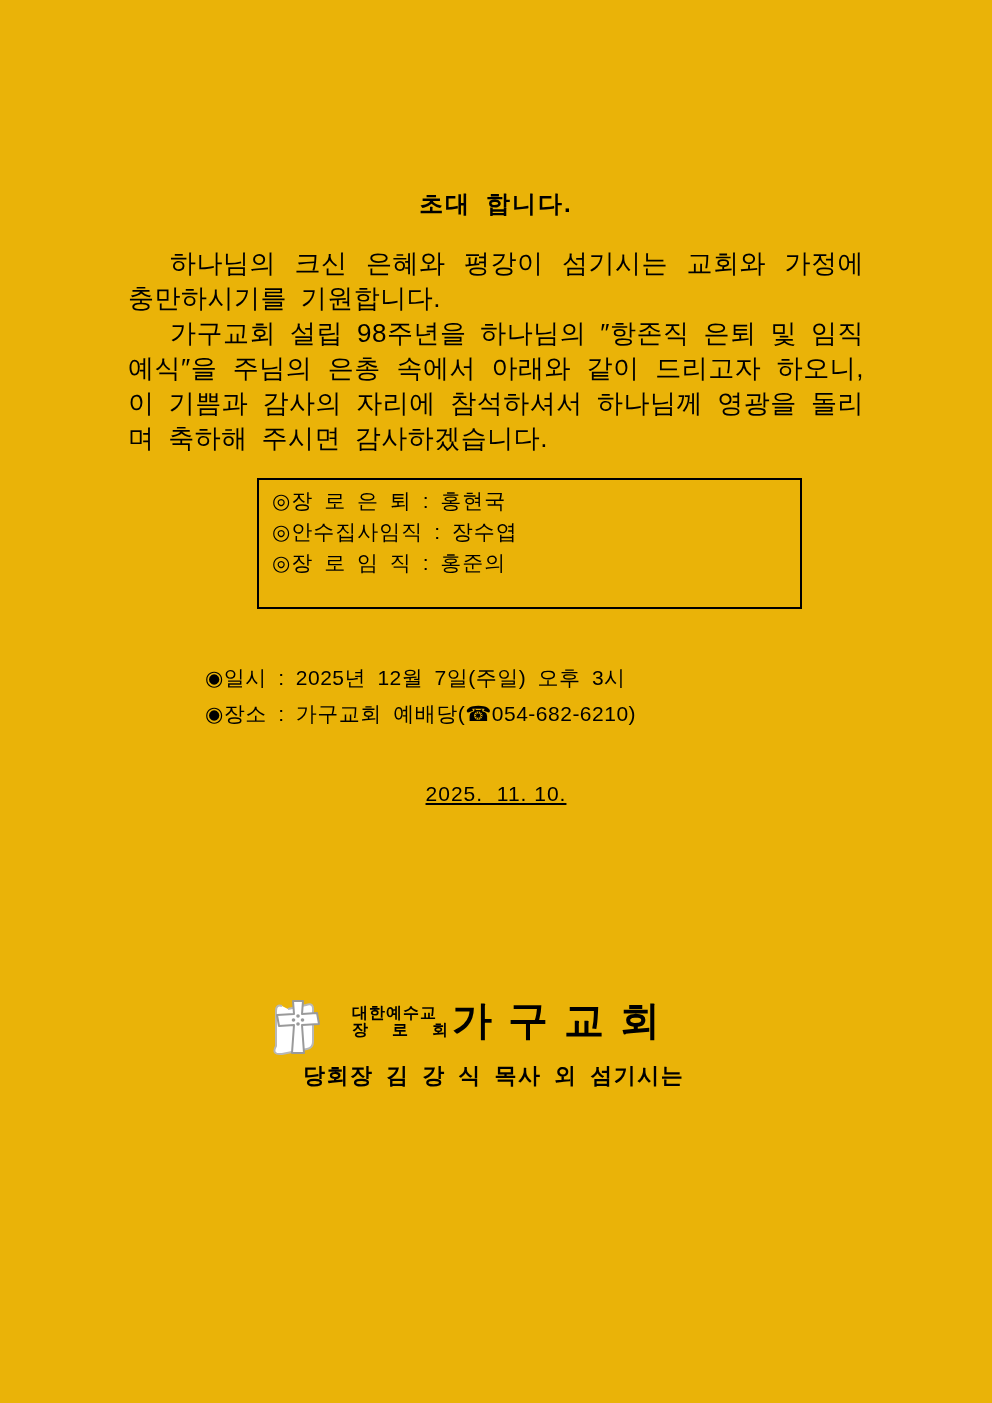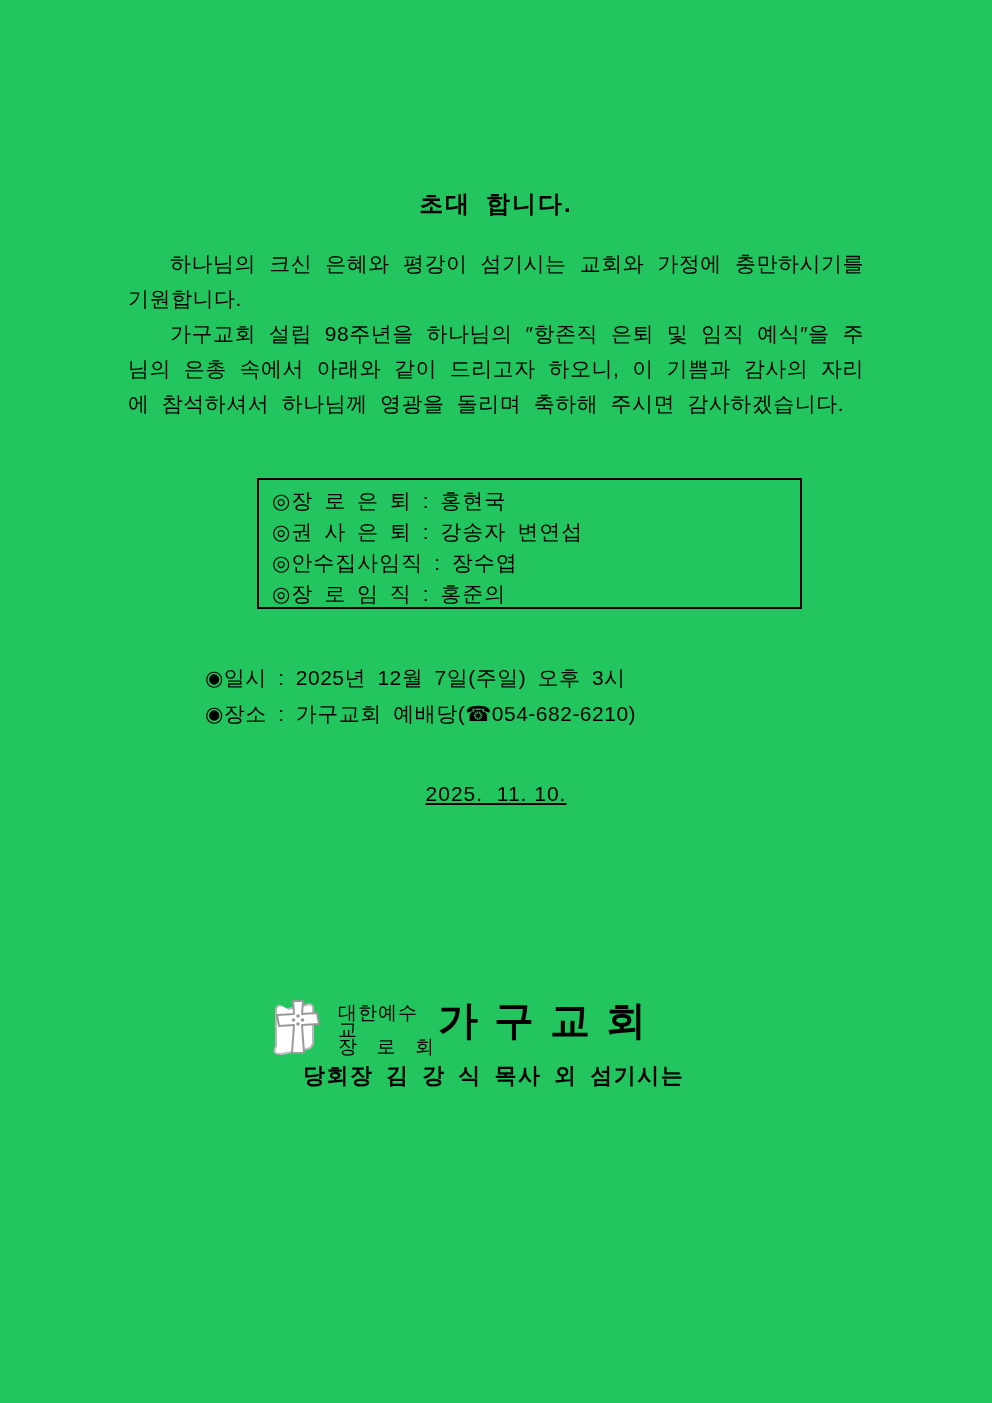--- a/index.html
+++ b/index.html
@@ -4,42 +4,42 @@
 <style>
   html, body {
     margin: 0;
     padding: 0;
     background: #ffffff;
   }
   .page {
     position: relative;
     width: 992px;
     height: 1403px;
-    background: #22c55e;
+    background: #eab308;
     color: #000000;
     font-family: "Liberation Sans", "DejaVu Sans", sans-serif;
     overflow: hidden;
   }
   .title {
     position: absolute;
     top: 188px;
     left: 0;
     width: 100%;
     text-align: center;
     font-size: 24px;
     font-weight: bold;
     letter-spacing: 2px;
     word-spacing: 6px;
   }
   .body-block {
     position: absolute;
     left: 128px;
     top: 246px;
     width: 736px;
-    font-size: 21px;
+    font-size: 26px;
     line-height: 35px;
     text-align: justify;
     word-break: break-all;
   }
   .para {
     margin: 0;
     text-indent: 42px;
     word-spacing: 6px;
     letter-spacing: 0.5px;
   }
@@ -89,24 +89,24 @@
     top: 997px;
     display: flex;
     align-items: flex-start;
   }
   .cross-logo {
     width: 74px;
     height: 62px;
     flex: 0 0 auto;
   }
   .denom {
-    margin-left: 2px;
+    margin-left: 16px;
     margin-top: 7px;
-    font-weight: normal;
-    font-size: 19px;
+    font-weight: bold;
+    font-size: 16px;
     line-height: 17px;
     width: 96px;
     flex: 0 0 auto;
   }
   .denom-l1 {
     display: block;
     letter-spacing: 1px;
   }
   .denom-l2 {
     display: block;
@@ -140,21 +140,20 @@
 
   <div class="title">초대 합니다.</div>
 
   <div class="body-block">
     <p class="para">하나님의 크신 은혜와 평강이 섬기시는 교회와 가정에 충만하시기를 기원합니다.</p>
     <p class="para">가구교회 설립 98주년을 하나님의 ″항존직 은퇴 및 임직 예식″을 주님의 은총 속에서 아래와 같이 드리고자 하오니, 이 기쁨과 감사의 자리에 참석하셔서 하나님께 영광을 돌리며 축하해 주시면 감사하겠습니다.</p>
   </div>
 
   <div class="honorees-box">
     <div class="honoree-line">◎장 로 은 퇴 : 홍현국</div>
-    <div class="honoree-line">◎권 사 은 퇴 : 강송자 변연섭</div>
     <div class="honoree-line">◎안수집사임직 : 장수엽</div>
     <div class="honoree-line">◎장 로 임 직 : 홍준의</div>
   </div>
 
   <div class="details">
     <div class="detail-line">◉일시 : 2025년 12월 7일(주일) 오후 3시</div>
     <div class="detail-line">◉장소 : 가구교회 예배당(☎054-682-6210)</div>
   </div>
 
   <div class="issued-date">2025.  11. 10.</div>

